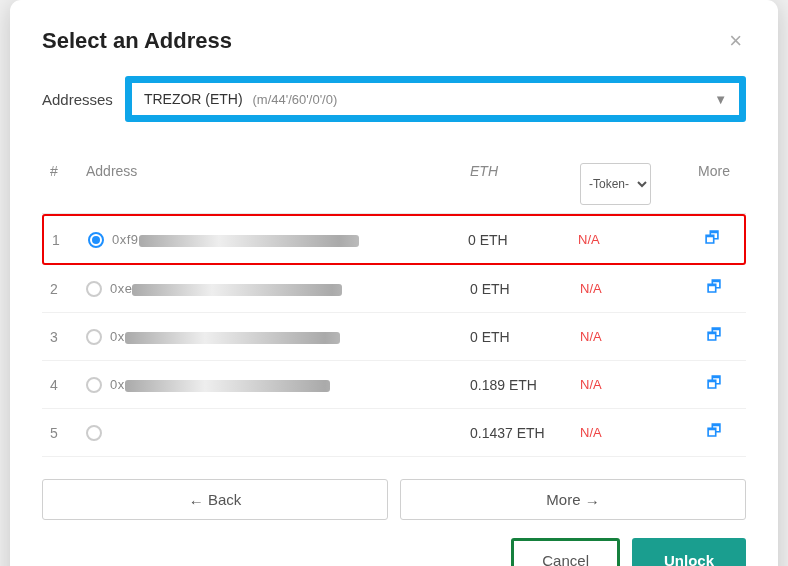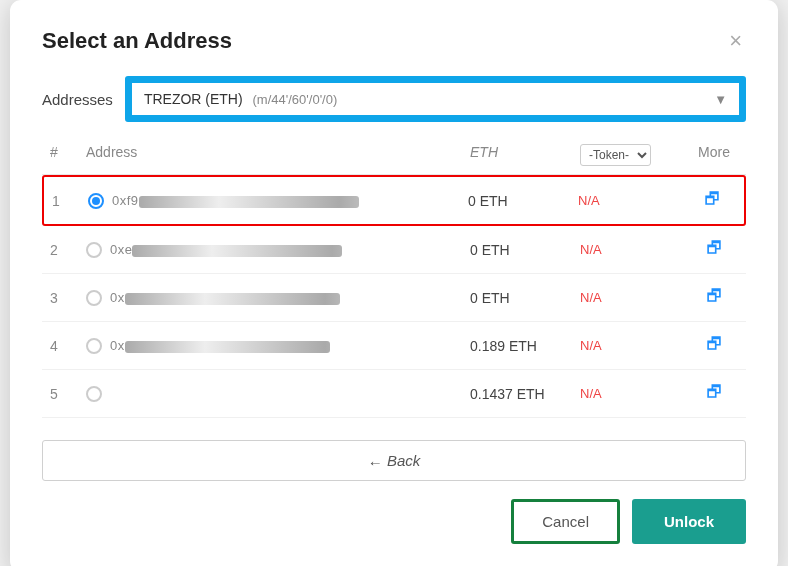--- a/index.html
+++ b/index.html
@@ -36,21 +36,21 @@
       border: none;
       font-size: 22px;
       color: #aaa;
       cursor: pointer;
       line-height: 1;
       padding: 0 4px;
     }
     .addresses-row {
       display: flex;
       align-items: center;
-      margin-bottom: 14px;
+      margin-bottom: 33px;
       gap: 12px;
     }
     .addresses-label {
       font-size: 15px;
       color: #444;
       font-weight: 500;
       white-space: nowrap;
     }
     .addresses-dropdown {
       flex: 1;
@@ -74,21 +74,21 @@
       grid-template-columns: 36px 1fr 110px 110px 48px;
       padding: 8px 8px 8px 8px;
       border-bottom: 1px solid #e8e8e8;
       color: #888;
       font-size: 14px;
       font-weight: 500;
     }
     .token-select {
       border: 1px solid #ccc;
       border-radius: 3px;
-      padding: 2px 4px;
+      padding: 12px 4px;
       font-size: 12px;
       color: #555;
       background: #fff;
       cursor: pointer;
     }
     .table-row {
       display: grid;
       grid-template-columns: 36px 1fr 110px 110px 48px;
       padding: 10px 8px;
       align-items: center;
@@ -157,21 +157,20 @@
     .back-btn, .more-btn {
       flex: 1;
       padding: 11px 0;
       border: 1px solid #d0d0d0;
       border-radius: 3px;
       background: #fff;
       color: #555;
       font-size: 15px;
       cursor: pointer;
       text-align: center;
-      font-style: italic;
     }
     .dialog-actions {
       display: flex;
       justify-content: flex-end;
       gap: 12px;
     }
     .cancel-btn {
       padding: 11px 28px;
       border: 3px solid #15803d;
       border-radius: 3px;
@@ -288,19 +287,20 @@
         <span class="radio-btn"></span>
       </span>
       <span class="eth-cell">0.1437 ETH</span>
       <span class="token-cell">N/A</span>
       <span class="link-icon">🗗︎</span>
     </div>
   </div>
 
   <div class="footer-actions">
     <button class="back-btn">← Back</button>
+    <button class="more-btn">More →</button>
   </div>
 
   <div class="dialog-actions">
     <button class="cancel-btn">Cancel</button>
     <button class="unlock-btn">Unlock</button>
   </div>
 </div>
 
 </body></html>

